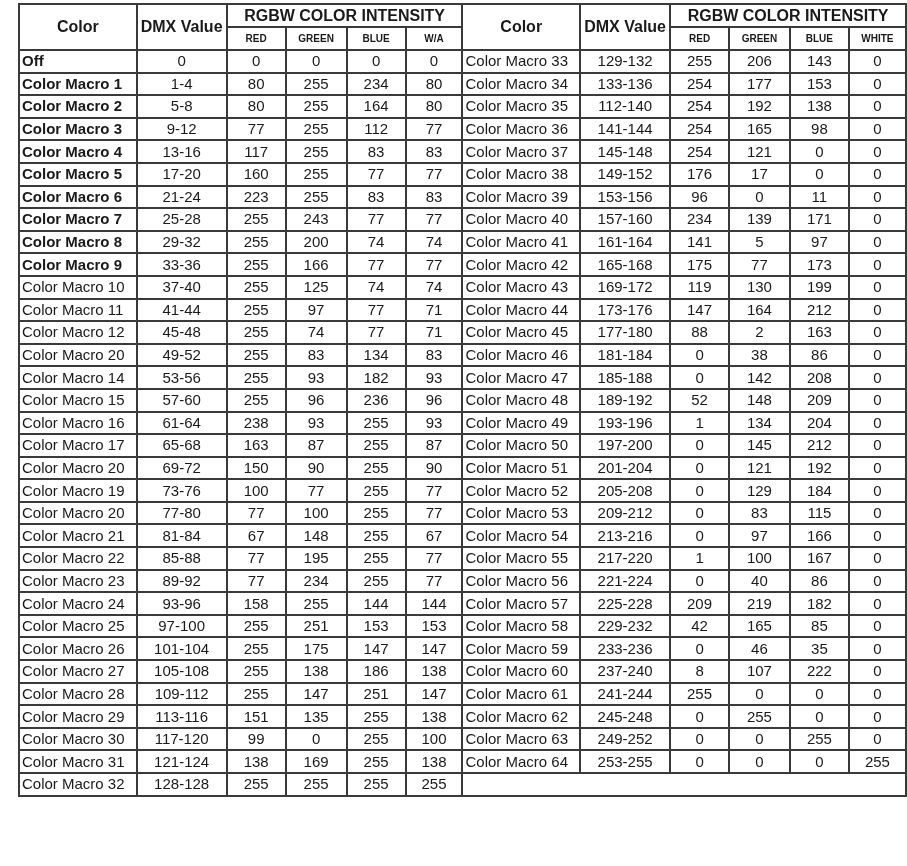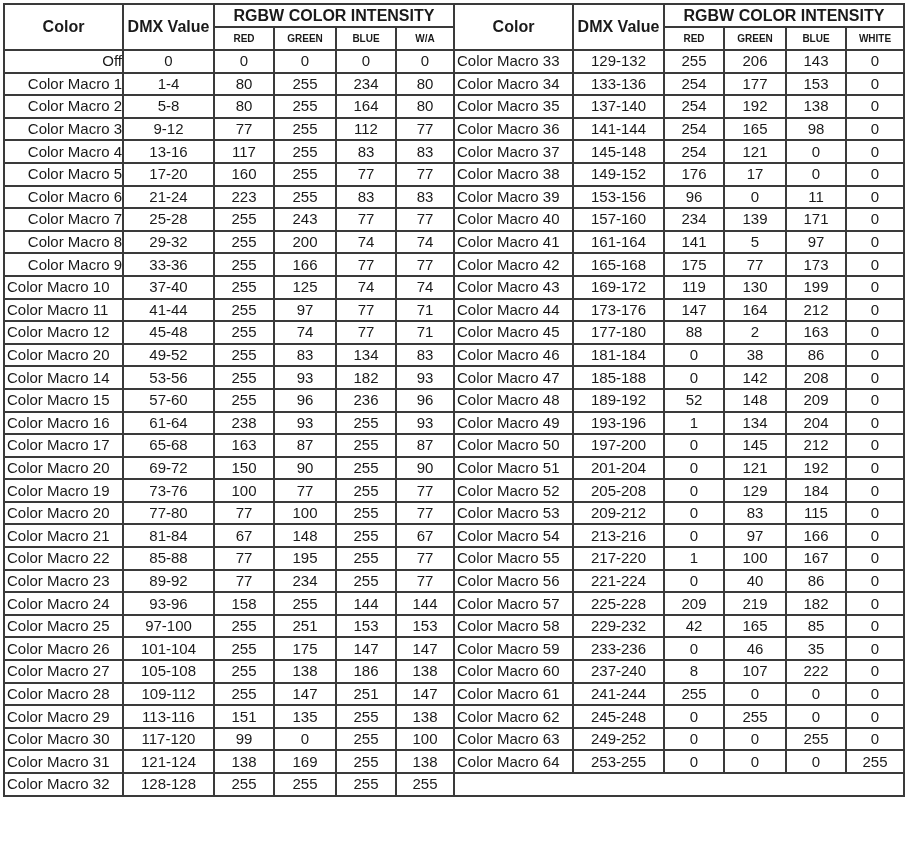--- a/index.html
+++ b/index.html
@@ -1,25 +1,25 @@
 <!DOCTYPE html>
 <html><head>
 <meta charset="utf-8">
 <style>
   html, body { margin: 0; padding: 0; background: #ffffff; }
   body { width: 907px; height: 866px; overflow: hidden; position: relative;
          font-family: "Liberation Sans", sans-serif; color: #1a1a1a; }
-  .wrap { position: absolute; left: 3px; top: 3px; }
+  .wrap { position: absolute; left: 18px; top: 3px; }
   table { border-collapse: collapse; table-layout: fixed; }
   td, th { border: 2px solid #3a3a3a; padding: 0; text-align: center;
            font-size: 15px; line-height: 20px; height: 20.6px; white-space: nowrap; overflow: hidden; }
   th { font-weight: bold; font-size: 10px; }
   th.big { font-size: 16px; }
   td.name { text-align: left; padding-left: 2px; }
-  td.name.center { text-align: right; }
+  td.name.center { text-align: left; font-weight: bold; }
   .hdr-row th { height: 21px; }
   col.c-name { width: 119px; }
   col.c-dmx { width: 91px; }
   col.c-r { width: 60px; }
   col.c-g { width: 62px; }
   col.c-b { width: 60px; }
   col.c-w { width: 58px; }
   td.empty { border-right: 2px solid #3a3a3a; }
 </style>
 </head>
@@ -91,21 +91,21 @@
           <td>0</td>
         </tr>
         <tr>
           <td class="name center">Color Macro 2</td>
           <td>5-8</td>
           <td>80</td>
           <td>255</td>
           <td>164</td>
           <td>80</td>
           <td class="name">Color Macro 35</td>
-          <td>137-140</td>
+          <td>112-140</td>
           <td>254</td>
           <td>192</td>
           <td>138</td>
           <td>0</td>
         </tr>
         <tr>
           <td class="name center">Color Macro 3</td>
           <td>9-12</td>
           <td>77</td>
           <td>255</td>

